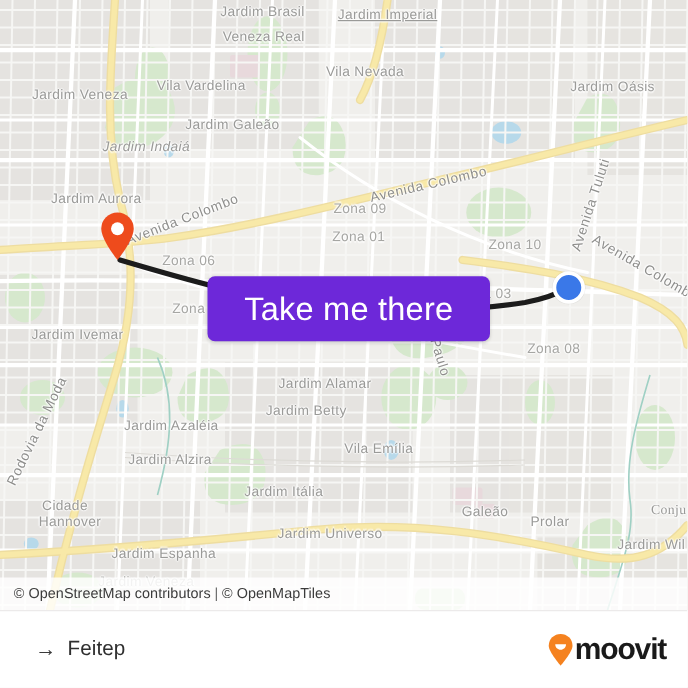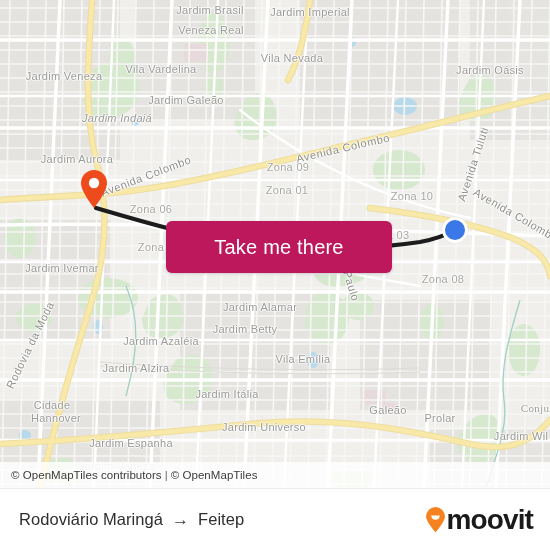--- a/index.html
+++ b/index.html
@@ -105,25 +105,25 @@
     box-shadow: 0 0 0 0.5px rgba(0,0,0,0.06);
   }
 
   
   .cta {
     position: absolute;
     left: 166px;
     top: 221px;
     width: 226px;
     height: 52px;
-    background: #be185d;
+    background: #6d28d9;
     border: none;
     border-radius: 6px;
     color: #ffffff;
-    font-size: 20px;
+    font-size: 26px;
     font-family: "Liberation Sans", sans-serif;
     letter-spacing: 0.2px;
     cursor: pointer;
     box-shadow: 0 1px 3px rgba(0,0,0,0.18);
     display: flex;
     align-items: center;
     justify-content: center;
     padding: 0;
   }
 
@@ -179,21 +179,21 @@
     display: inline-block;
   }
 
   
   .logo {
     display: flex;
     align-items: center;
     gap: 1px;
   }
   .logo-wordmark {
-    font-size: 28px;
+    font-size: 24px;
     font-weight: bold;
     color: #1a1a1a;
     letter-spacing: -0.9px;
     line-height: 1;
     font-family: "Liberation Sans", sans-serif;
   }
 </style>
 </head>
 <body>
 
@@ -377,21 +377,21 @@
         <path d="M370 208 C420 214 470 222 512 238 C540 250 548 262 550 276"></path>
         <path d="M0 444 C80 440 170 432 250 424 C330 416 400 428 470 444 C506 452 530 444 550 420"></path>
         <path d="M310 0 C306 30 300 58 288 80"></path>
       </g>
 
       <path class="route" d="M96 208 C150 224 200 238 250 245 C310 253 380 248 420 242 C436 239 448 234 455 230"></path>
     </svg>
 
     <div id="map-labels">
         <div class="map-label" style="left: 210px; top: 10px;">Jardim Brasil</div>
-        <div class="map-label" style="left: 310px; top: 12px;">Jardim Imperial</div>
+        <div class="map-label" style="left: 310px; top: 12px; text-decoration: underline;">Jardim Imperial</div>
         <div class="map-label" style="left: 211px; top: 30px;">Veneza Real</div>
         <div class="map-label" style="left: 292px; top: 58px;">Vila Nevada</div>
         <div class="map-label" style="left: 490px; top: 70px;">Jardim Oásis</div>
         <div class="map-label" style="left: 161px; top: 69px;">Vila Vardelina</div>
         <div class="map-label" style="left: 64px; top: 76px;">Jardim Veneza</div>
         <div class="map-label" style="left: 186px; top: 100px;">Jardim Galeão</div>
         <div class="map-label" style="left: 117px; top: 118px; font-style: italic;">Jardim Indaiá</div>
         <div class="map-label" style="left: 77px; top: 159px;">Jardim Aurora</div>
         <div class="map-label road" style="left: 343px; top: 148px; transform: translate(-50%, -50%) rotate(-13deg);">Avenida Colombo</div>
         <div class="map-label road" style="left: 146px; top: 176px; transform: translate(-50%, -50%) rotate(-21deg);">Avenida Colombo</div>
@@ -403,21 +403,21 @@
         <div class="map-label zona" style="left: 151px; top: 209px;">Zona 06</div>
         <div class="map-label zona" style="left: 151px; top: 247px;">Zona</div>
         <div class="map-label zona" style="left: 398px; top: 235px;">a 03</div>
         <div class="map-label zona" style="left: 443px; top: 279px;">Zona 08</div>
         <div class="map-label" style="left: 62px; top: 268px;">Jardim Ivemar</div>
         <div class="map-label road" style="left: 348px; top: 274px; transform: translate(-50%, -50%) rotate(73deg);">São Paulo</div>
         <div class="map-label" style="left: 260px; top: 307px;">Jardim Alamar</div>
         <div class="map-label" style="left: 245px; top: 329px;">Jardim Betty</div>
         <div class="map-label" style="left: 303px; top: 359px;">Vila Emília</div>
         <div class="map-label road" style="left: 30px; top: 345px; transform: translate(-50%, -50%) rotate(-64deg);">Rodovia da Moda</div>
-        <div class="map-label" style="left: 137px; top: 341px; margin-left: 24px;">Jardim Azaléia</div>
+        <div class="map-label" style="left: 137px; top: 341px;">Jardim Azaléia</div>
         <div class="map-label" style="left: 136px; top: 368px;">Jardim Alzira</div>
         <div class="map-label" style="left: 227px; top: 394px;">Jardim Itália</div>
         <div class="map-label" style="left: 52px; top: 405px;">Cidade</div>
         <div class="map-label" style="left: 56px; top: 418px;">Hannover</div>
         <div class="map-label" style="left: 388px; top: 410px;">Galeão</div>
         <div class="map-label" style="left: 440px; top: 418px;">Prolar</div>
         <div class="map-label" style="left: 535px; top: 408px; font-family: Liberation Serif, serif;">Conju</div>
         <div class="map-label" style="left: 521px; top: 436px;">Jardim Wil</div>
         <div class="map-label" style="left: 264px; top: 427px;">Jardim Universo</div>
         <div class="map-label" style="left: 131px; top: 443px;">Jardim Espanha</div>
@@ -431,29 +431,28 @@
       </svg>
     </div>
 
     <div class="marker-dest" style="left:455px; top:230px;">
       <div class="dest-dot"></div>
     </div>
 
     <button class="cta">Take me there</button>
 
     <div class="attribution">
-      <a href="#">© OpenMapTiles contributors</a>
+      <a href="#">© OpenStreetMap contributors</a>
       <span class="attr-sep">|</span>
       <a href="#">© OpenMapTiles</a>
     </div>
   </div>
 
   <div class="bottombar">
     <div class="trip">
-      <span>Rodoviário Maringá</span>
       <span class="trip-arrow">→</span>
       <span>Feitep</span>
     </div>
 
     <div class="logo">
       <span style="display:inline-block;line-height:0;">
         <svg width="21" height="26" viewBox="0 0 21 26" aria-hidden="true">
           <path d="M10.5 25.5 C10.5 25.5 1 14.6 1 9.6 A9.5 9.5 0 0 1 20 9.6 C20 14.6 10.5 25.5 10.5 25.5 Z" fill="#f5821f"></path>
           <path d="M6.2 8.4 C6.2 11 8.1 12.8 10.5 12.8 C12.9 12.8 14.8 11 14.8 8.4 Z" fill="#ffffff"></path>
         </svg>

